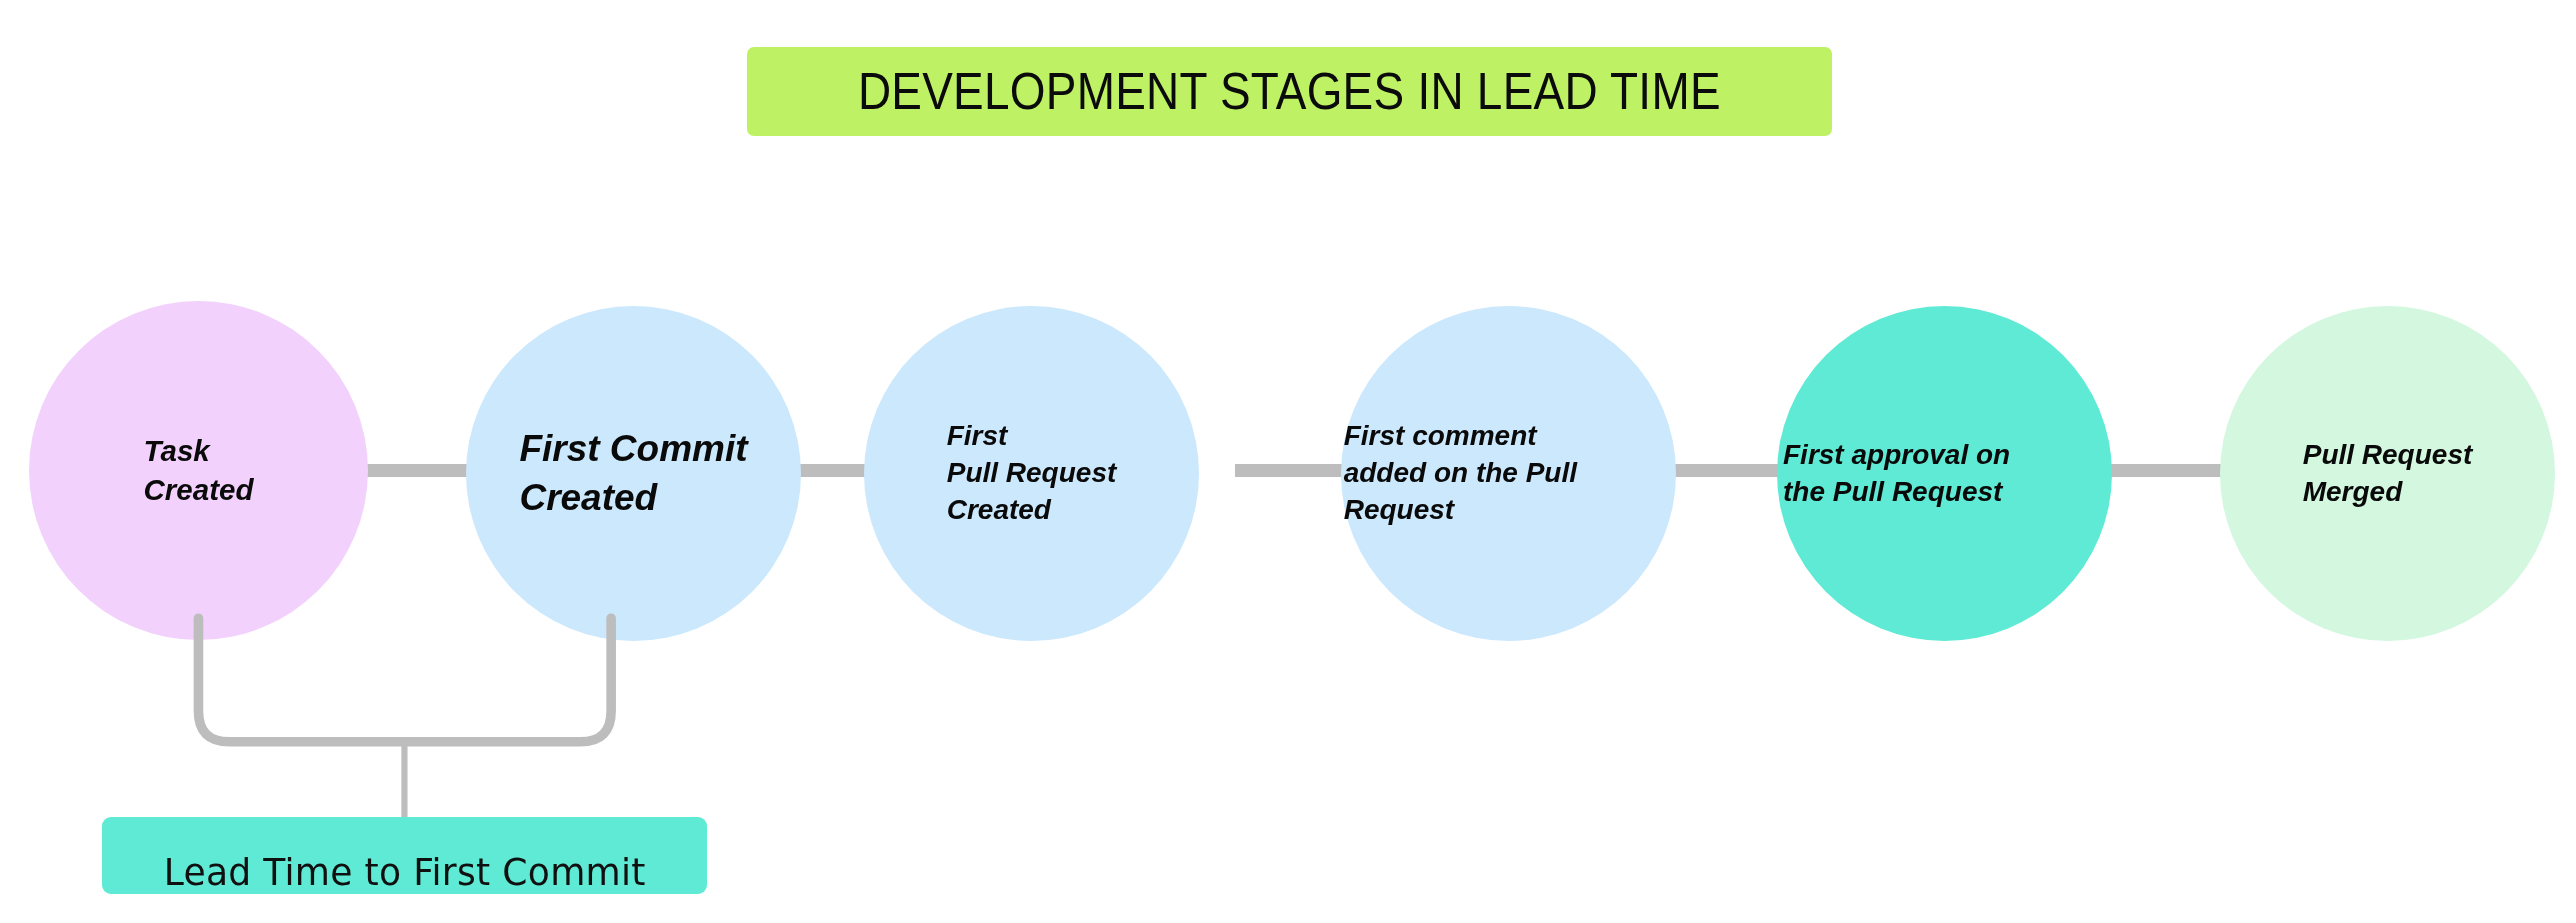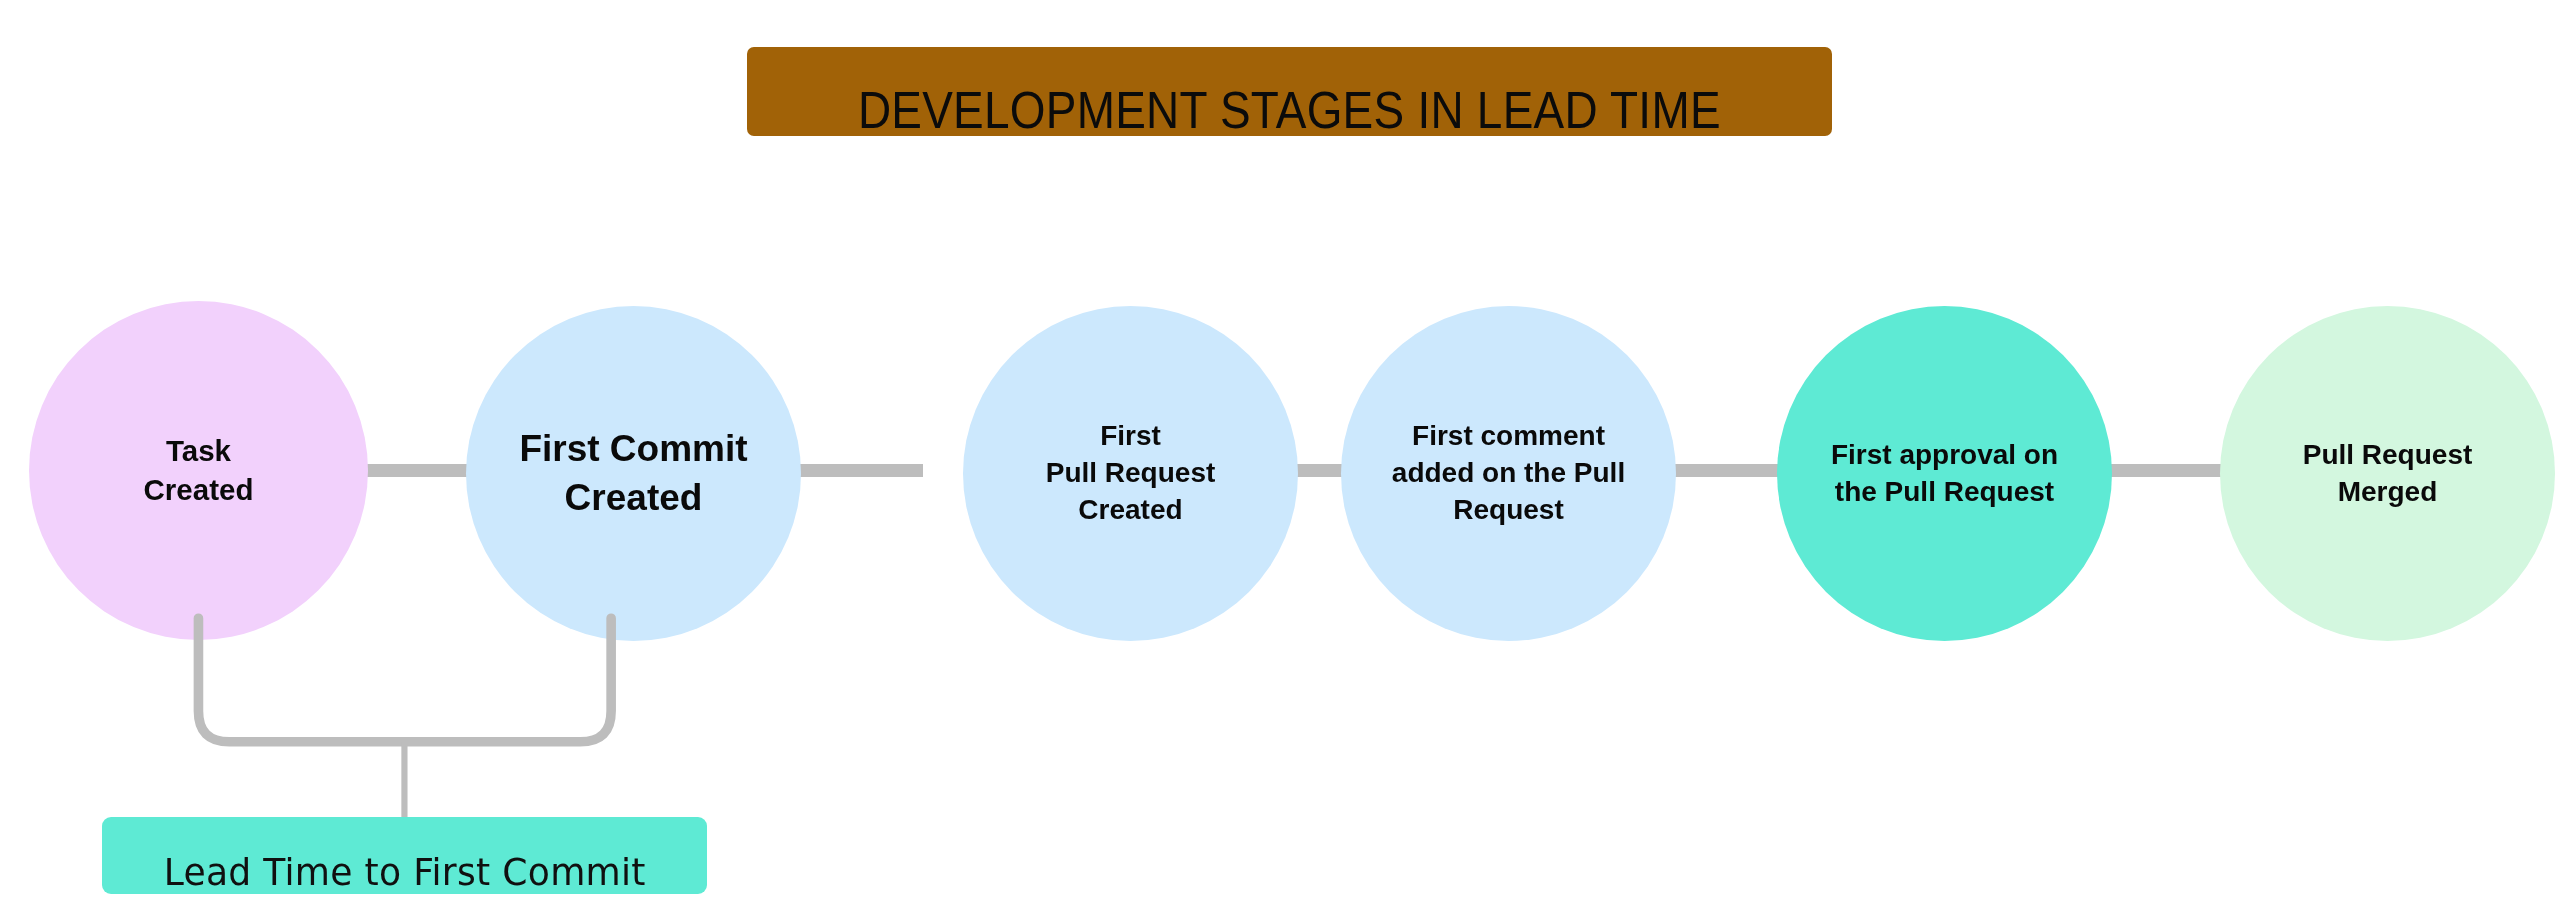--- a/index.html
+++ b/index.html
@@ -19,24 +19,24 @@
     overflow: hidden;
   }
 
   
   .title-box {
     position: absolute;
     left: 747px;
     top: 47px;
     width: 1085px;
     height: 89px;
-    background: #a16207;
+    background: #bef264;
     border-radius: 6.9px;
     display: flex;
-    align-items: flex-end;
+    align-items: center;
     justify-content: center;
     box-sizing: border-box;
   }
   .title-text {
     font-family: "Liberation Sans Narrow", "Liberation Sans", sans-serif;
     font-size: 51px;
     font-weight: 400;
     letter-spacing: 0.3px;
     color: #0b0b0b;
     white-space: nowrap;
@@ -53,35 +53,35 @@
     top: 464px;
   }
 
   
   .node {
     position: absolute;
     border-radius: 50%;
     display: flex;
     align-items: center;
     justify-content: center;
-    text-align: center;
     box-sizing: border-box;
+    font-style: italic;
   }
   .node-label {
     font-family: "Liberation Sans", sans-serif;
     font-weight: bold;
     color: #0a0a0a;
     line-height: 1.32;
     white-space: pre-line;
     padding: 0 2.7px;
   }
 
   .n1 { left: 29px;   top: 301px; width: 339px; height: 339px; background: #f2d1fc; }
   .n2 { left: 466px;  top: 306px; width: 335px; height: 335px; background: #cce8fd; }
-  .n3 { left: 963px; top: 306px; width: 335px; height: 335px; background: #cce8fd; }
+  .n3 { left: 864px; top: 306px; width: 335px; height: 335px; background: #cce8fd; }
   .n4 { left: 1341px; top: 306px; width: 335px; height: 335px; background: #cce8fd; }
   .n5 { left: 1777px; top: 306px; width: 335px; height: 335px; background: #5eead4; }
   .n6 { left: 2220px; top: 306px; width: 335px; height: 335px; background: #d3f7df; }
 
   .n1 .node-label { font-size: 29.5px; }
   .n2 .node-label { font-size: 37px; }
   .n3 .node-label { font-size: 28px; }
   .n4 .node-label { font-size: 28px; width: 330px; }
   .n5 .node-label { font-size: 28px; width: 323px; }
   .n6 .node-label { font-size: 28px; }

